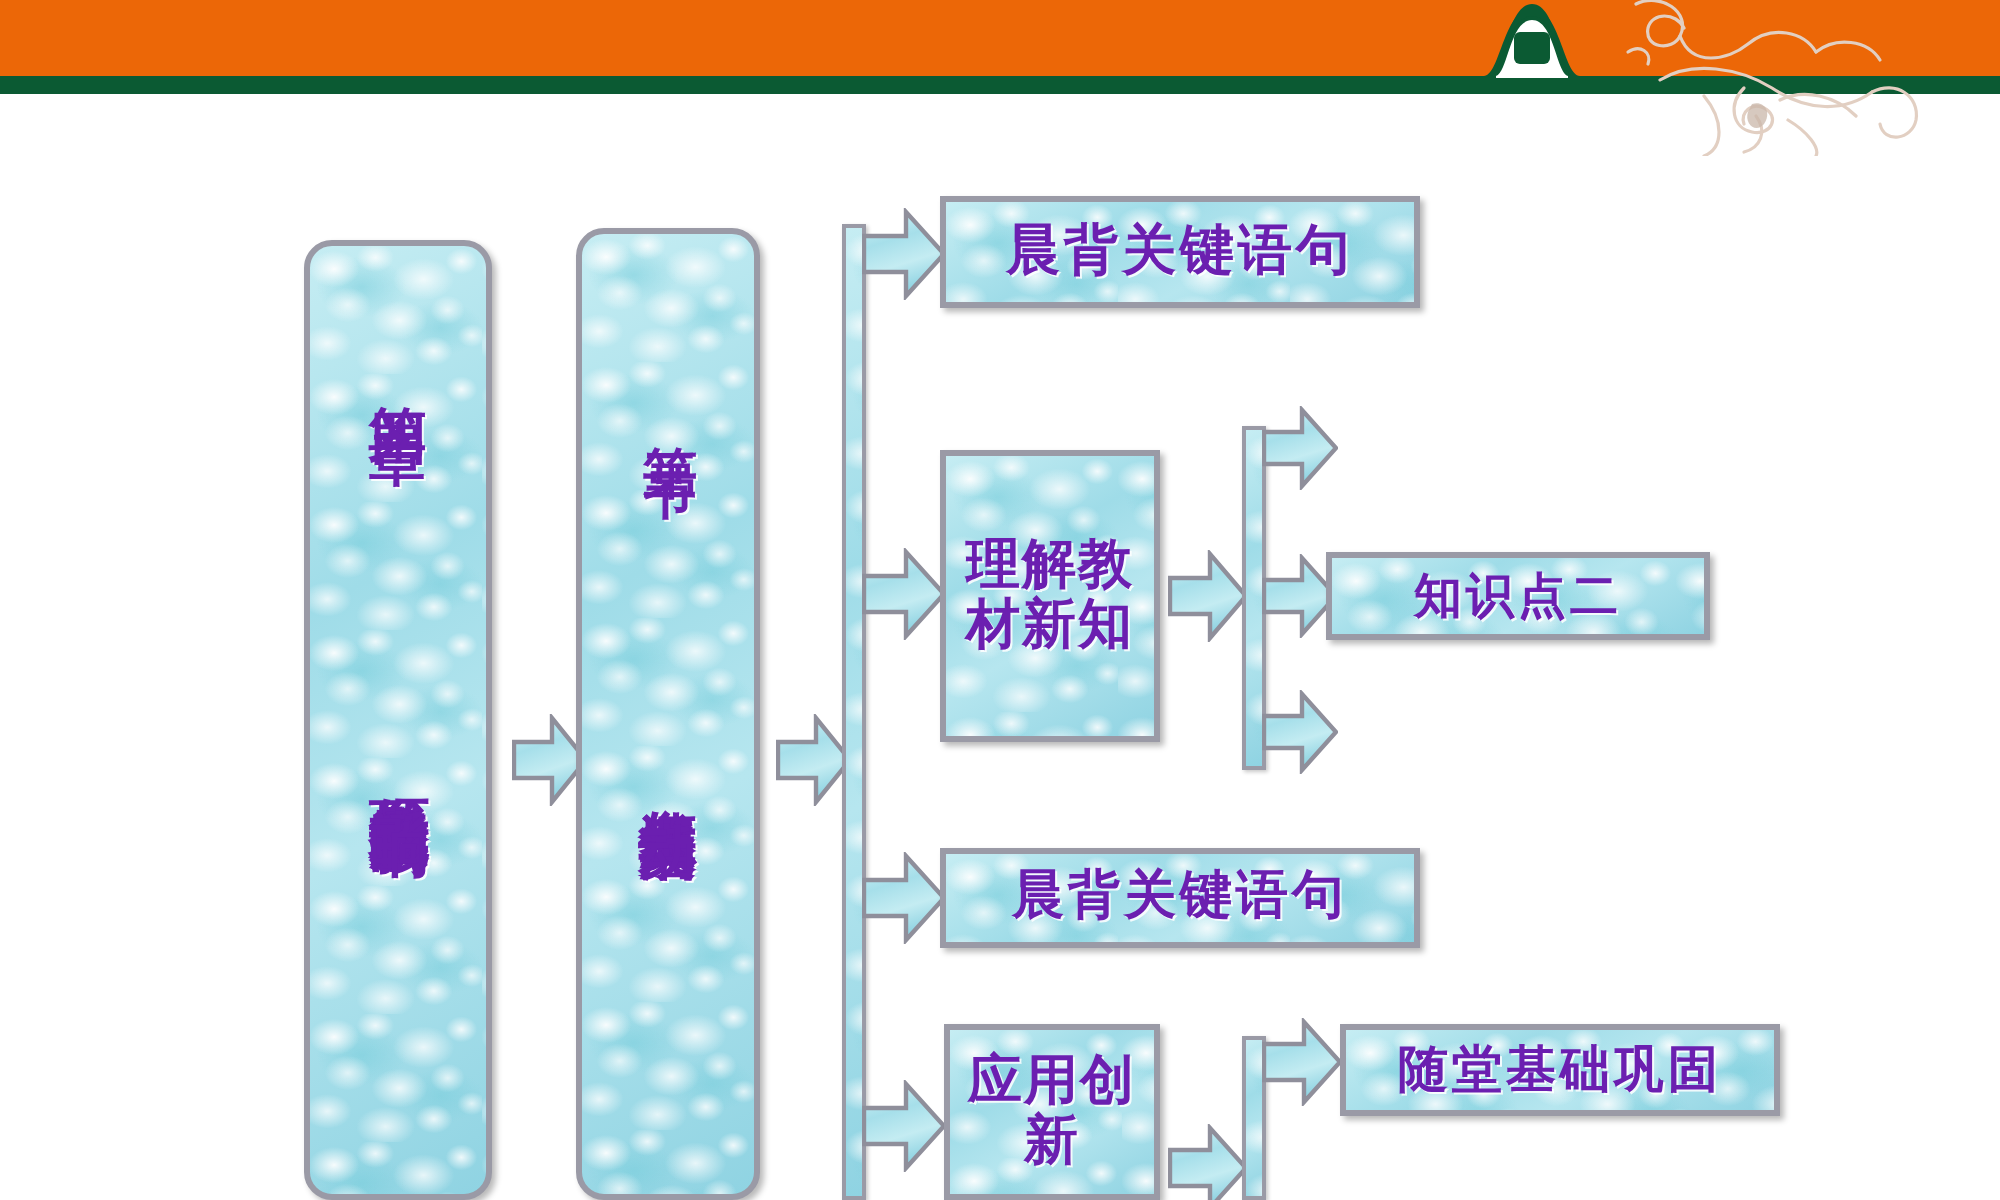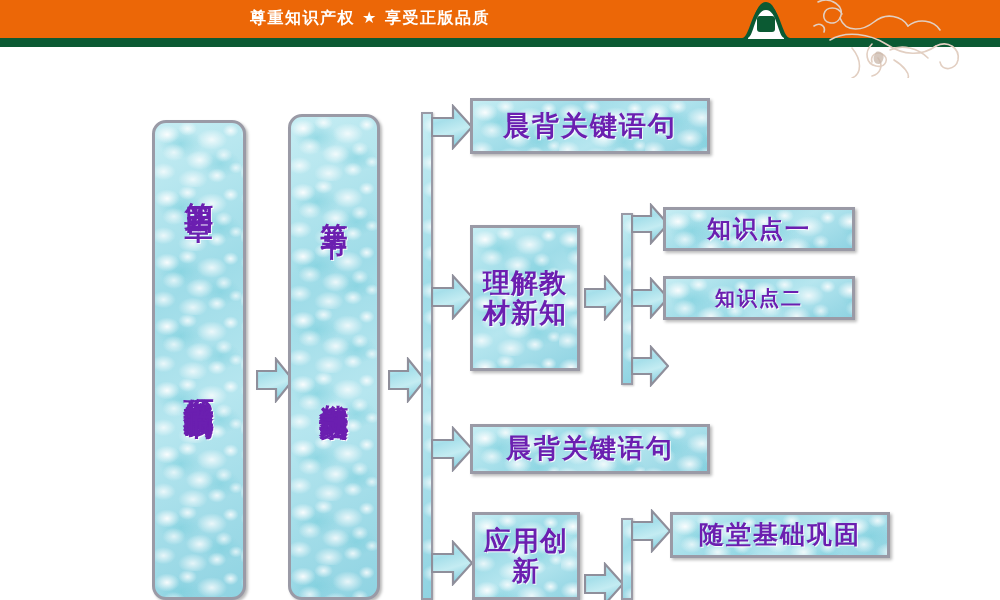--- a/index.html
+++ b/index.html
@@ -163,21 +163,20 @@
       <rect x="31" y="15" width="18" height="15" rx="3" fill="#0b5a33"></rect>
       <path d="M16,36 C24,36 26,2 40,2 C54,2 56,36 64,36" fill="#ffffff" opacity="0"></path>
     </svg>
 
     <svg class="banner-notch" viewBox="0 0 80 45" style="z-index:2">
       <path d="M19,36 C26,36 27,6 40,6 C53,6 54,36 61,36 L61,36 C54,36 53,0 40,0 C27,0 26,36 19,36 Z" fill="#0b5a33"></path>
       <path d="M22,36 C28,34 29,8 40,8 C51,8 52,34 58,36 L58,37 L22,37 Z" fill="#ffffff"></path>
       <rect x="31" y="14" width="18" height="16" rx="3" fill="#0b5a33"></rect>
     </svg>
 
-    <div class="banner-title">尊重知识产权 ★ 享受正版品质</div>
 
     <svg class="banner-swirl" viewBox="0 0 210 78">
       <g fill="none" stroke="#e2cfc2" stroke-width="1.6" stroke-linecap="round">
         <path d="M28,2 C40,-4 56,6 50,18 C46,26 32,24 34,14 C36,6 48,6 52,14"></path>
         <path d="M50,18 C56,34 74,30 84,22 C96,12 112,16 118,26"></path>
         <path d="M24,26 C30,22 36,26 34,32"></path>
         <path d="M40,40 C56,30 80,34 96,44 C114,56 132,56 146,46"></path>
         <path d="M62,48 C72,60 72,74 62,78"></path>
         <path d="M82,44 C74,52 76,64 86,66 C96,68 100,58 92,54 C86,51 80,56 82,62"></path>
         <path d="M100,50 C112,44 128,48 138,58"></path>
@@ -240,31 +239,28 @@
     </svg>
   </div>
 
   <div class="spine water" style="left:621px; top:213px; width:12px; height:172px;"></div>
 
   <div class="arrow" style="left:631px; top:203px; width:38px; height:42px;">
     <svg viewBox="0 0 38 42" preserveAspectRatio="none">
       <path class="shaft" d="M1,13 L20,13 L20,2 L37,21 L20,40 L20,29 L1,29 Z"></path>
     </svg>
   </div>
-  <div class="node water" style="left:663px; top:207px; width:192px; height:44px;">
-    <span class="lbl" style="font-size:24px; letter-spacing:2px;">知识点一</span>
-  </div>
 
   <div class="arrow" style="left:631px; top:277px; width:38px; height:42px;">
     <svg viewBox="0 0 38 42" preserveAspectRatio="none">
       <path class="shaft" d="M1,13 L20,13 L20,2 L37,21 L20,40 L20,29 L1,29 Z"></path>
     </svg>
   </div>
   <div class="node water" style="left:663px; top:276px; width:192px; height:44px;">
-    <span class="lbl" style="font-size:20px; letter-spacing:2px;">知识点二</span>
+    <span class="lbl" style="font-size:24px; letter-spacing:2px;">知识点二</span>
   </div>
 
   <div class="arrow" style="left:631px; top:345px; width:38px; height:42px;">
     <svg viewBox="0 0 38 42" preserveAspectRatio="none">
       <path class="shaft" d="M1,13 L20,13 L20,2 L37,21 L20,40 L20,29 L1,29 Z"></path>
     </svg>
   </div>
 
   <div class="arrow" style="left:431px; top:426px; width:42px; height:46px;">
     <svg viewBox="0 0 42 46" preserveAspectRatio="none">

